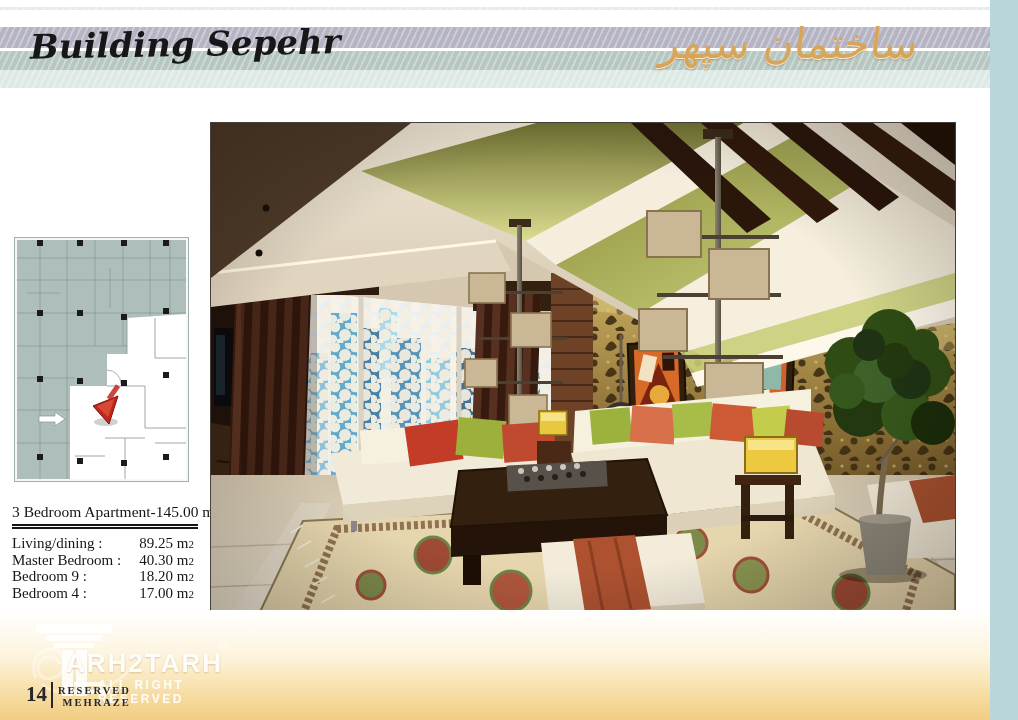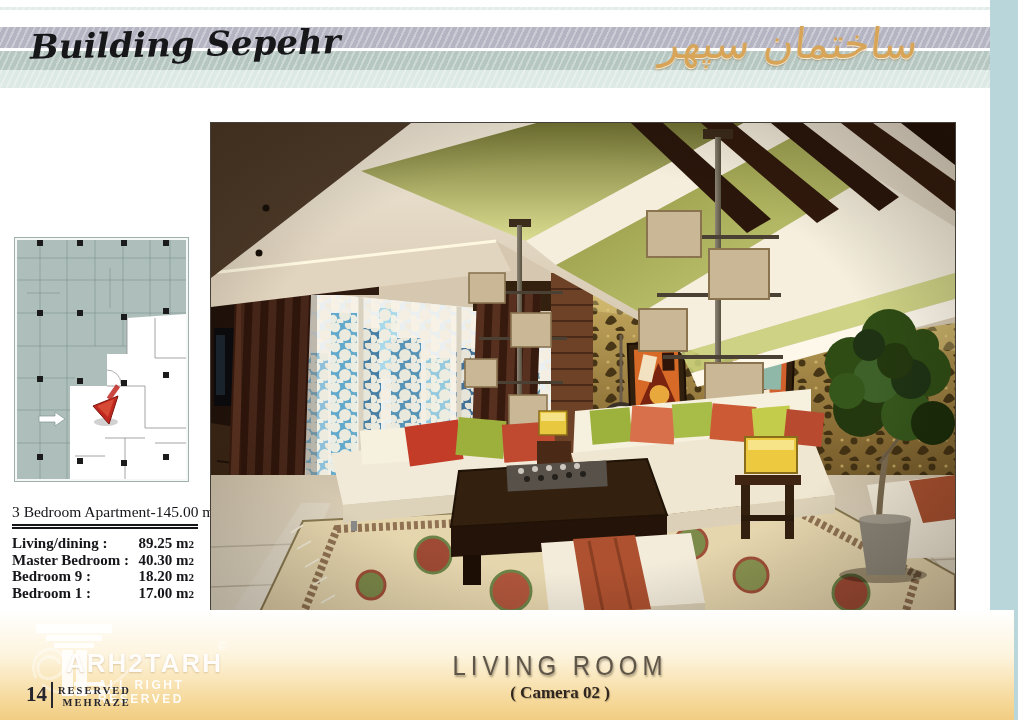--- a/index.html
+++ b/index.html
@@ -23,28 +23,28 @@
       font-family:"DejaVu Sans",sans-serif;font-size:42px;line-height:84px;color:#d7a458;
       text-shadow:0 1px 0 #f7ead1,0 2px 2px rgba(120,80,20,.35);transform:skewX(-6deg);}
   
   .plan{position:absolute;left:15px;top:238px;width:173px;height:243px;background:#fff;
         outline:1px solid #9fb0ac;}
   
   .apt{position:absolute;left:12px;top:503px;width:188px;color:#15151a;}
   .apt-title{font-size:15.5px;white-space:nowrap;}
   .msub{font-size:11px;}
   .rule{width:186px;border-bottom:5px double #15151a;margin-top:3px;margin-bottom:7px;}
-  .row{display:flex;justify-content:space-between;font-size:15px;line-height:15.6px;width:182px;font-weight:bold;}
+  .row{display:flex;justify-content:space-between;font-size:15px;line-height:15.6px;width:182px;}
   .row .val{text-align:right;}
   
   .render{position:absolute;left:210px;top:122px;width:744px;height:491px;margin:0;
           border:1px solid #45403a;box-sizing:content-box;background:#2a1d12;}
   
   .footer{position:absolute;left:0;top:610px;width:990px;height:110px;
-      background:linear-gradient(180deg,#ffffff 0%,#fdf4dd 42%,#f5d796 85%,#f1cd83 100%);padding-left:24px;}
+      background:linear-gradient(180deg,#ffffff 0%,#fdf4dd 42%,#f5d796 85%,#f1cd83 100%);}
   .logo{position:absolute;left:0;top:0;width:260px;height:110px;color:#fff;}
   .logo svg{position:absolute;left:22px;top:12px;}
   .logo-text{position:absolute;left:66px;top:38px;font-family:"Liberation Sans",sans-serif;
       font-weight:bold;font-size:26px;letter-spacing:2px;color:rgba(255,255,255,.95);
       text-shadow:0 1px 2px rgba(160,120,60,.35);}
   .logo-copy{position:absolute;left:218px;top:28px;font-size:13px;color:rgba(255,255,255,.95);}
   .logo-rights{position:absolute;left:70px;top:68px;font-family:"Liberation Sans",sans-serif;
       font-weight:bold;font-size:12px;letter-spacing:2.5px;color:rgba(255,255,255,.92);margin-left:28px;}
   .pageno-wrap{position:absolute;left:26px;top:72px;display:flex;align-items:flex-start;color:#26262e;text-align:right;}
   .pageno{font-size:21px;font-weight:bold;line-height:24px;}
@@ -154,21 +154,21 @@
     </div>
     <div class="row">
       <span class="lbl">Master Bedroom :</span>
       <span class="val"><span>40.30 m</span><span class="msub">2</span></span>
     </div>
     <div class="row">
       <span class="lbl">Bedroom 9 :</span>
       <span class="val"><span>18.20 m</span><span class="msub">2</span></span>
     </div>
     <div class="row">
-      <span class="lbl">Bedroom 1 :</span>
+      <span class="lbl">Bedroom 4 :</span>
       <span class="val"><span>17.00 m</span><span class="msub">2</span></span>
     </div>
   </section>
 
   <figure class="render">
     <svg width="744" height="491" viewBox="0 0 744 491">
       <defs>
         <linearGradient id="ceil" x1="0" y1="0" x2="0" y2="1">
           <stop offset="0" stop-color="#efe6d5"></stop>
             <stop offset="1" stop-color="#d3c5ad"></stop>
@@ -521,19 +521,15 @@
       <div class="logo-rights">ALL RIGHT RESERVED</div>
     </div>
     <div class="pageno-wrap">
       <span class="pageno">14</span>
       <span class="pbar"></span>
       <span class="brand">
         <span>RESERVED</span><br>
         <span>MEHRAZE</span>
       </span>
     </div>
-    <div class="caption">
-      <div class="cap-title">LIVING ROOM</div>
-      <div class="cap-sub">( Camera 02 )</div>
-    </div>
   </footer>
 
 </div>
 
 </body></html>

